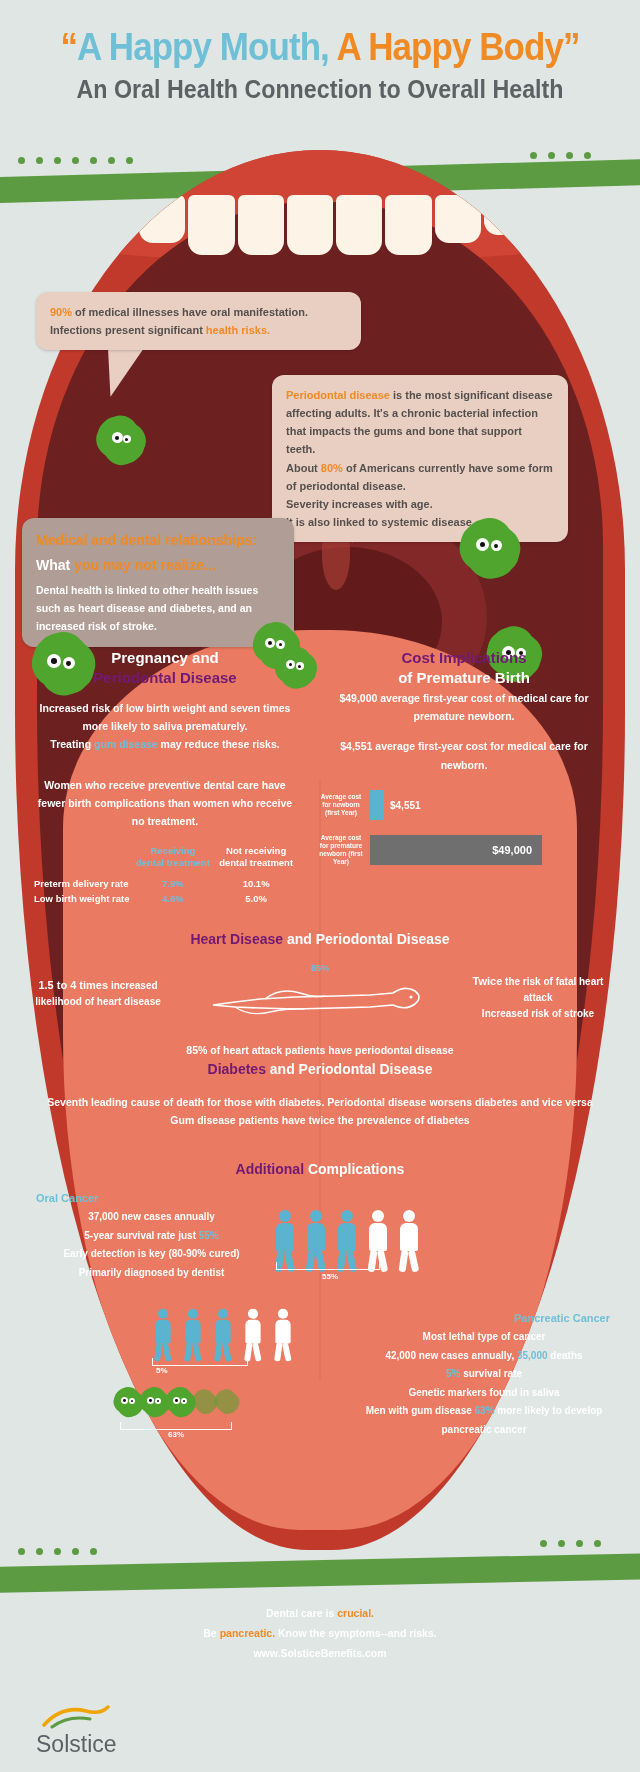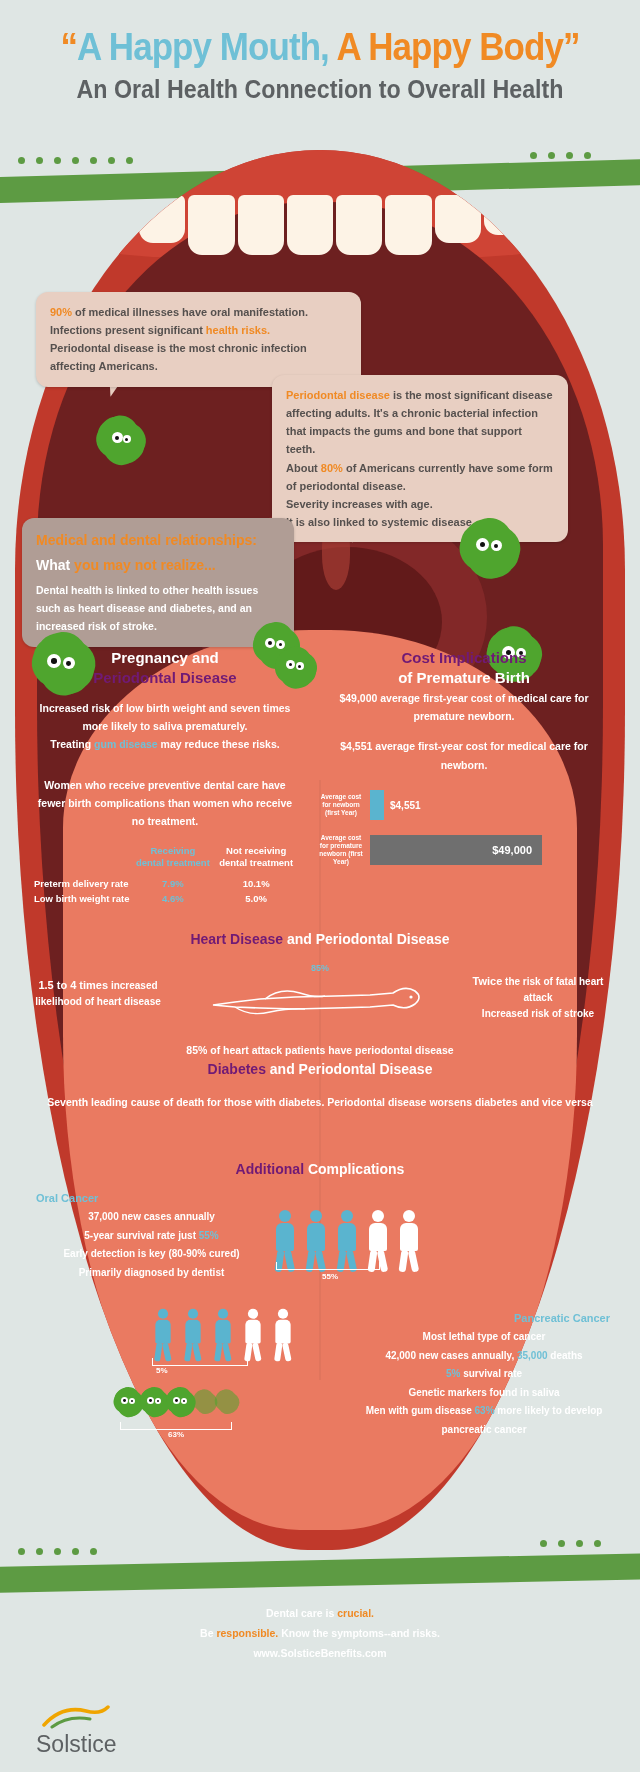--- a/index.html
+++ b/index.html
@@ -251,21 +251,20 @@
     </div>
   </div>
 
   <div class="tail tail-1"></div>
   <div class="tail tail-2"></div>
   <div class="tail tail-3"></div>
 
   <div class="bubble bubble-1">
     <div><span class="hl-o">90%</span><span> of medical illnesses have oral manifestation.</span></div>
     <div><span>Infections present significant </span><span class="hl-o">health risks.</span></div>
-    <div>Periodontal disease is the most chronic infection affecting Americans.</div>
   </div>
 
   <div class="bubble bubble-2">
     <div><span class="hl-o">Periodontal disease</span><span> is the most significant disease affecting adults. It's a chronic bacterial infection that impacts the gums and bone that support teeth.</span></div>
     <div><span>About </span><span class="hl-o">80%</span><span> of Americans currently have some form of periodontal disease.</span></div>
     <div>Severity increases with age.</div>
     <div>It is also linked to systemic disease.</div>
   </div>
 
   <div class="bubble bubble-3">
@@ -389,20 +388,21 @@
       </div>
     </div>
     <p class="heart-caption">85% of heart attack patients have periodontal disease</p>
   </div>
 
   <div class="sec sec-diab">
     <h2>
       <span class="cy">Diabetes</span><span class="wh"> and Periodontal Disease</span>
     </h2>
     <p class="body">Seventh leading cause of death for those with diabetes. Periodontal disease worsens diabetes and vice versa</p>
+    <p>Gum disease patients have twice the prevalence of diabetes</p>
   </div>
 
   <div class="sec sec-add">
     <h2>
       <span class="cy">Additional</span><span class="wh"> Complications</span>
     </h2>
   </div>
 
   <div class="oral-block">
     <span class="ttl">Oral Cancer</span>
@@ -515,21 +515,21 @@
     </div>
     <div class="germ" style="top:2px;left:100px;width:18px;height:16px;opacity:.55;">
       <div class="germ-body"></div>
     </div>
   </div>
   <div class="brace" style="top:1422px;left:120px;width:112px;"></div>
   <div class="brace-lbl" style="top:1430px;left:168px;">63%</div>
 
   <div class="footer">
     <div><span>Dental care is </span><span class="og">crucial.</span></div>
-    <div><span>Be </span><span class="og">responsible.</span><span> Know the symptoms--and risks.</span></div>
+    <div><span>Be </span><span class="og">pancreatic.</span><span> Know the symptoms--and risks.</span></div>
     <div>www.SolsticeBenefits.com</div>
   </div>
 
   <div class="logo-wrap">
     <div class="logo-swoosh">
       <svg width="72" height="26" viewBox="0 0 72 26">
         <path d="M2 22 Q20 2 44 8 Q58 12 66 4" fill="none" stroke="#f0a500" stroke-width="3.5" stroke-linecap="round"></path>
         <path d="M10 24 Q26 12 48 16" fill="none" stroke="#5d9b43" stroke-width="3" stroke-linecap="round"></path>
       </svg>
     </div>

